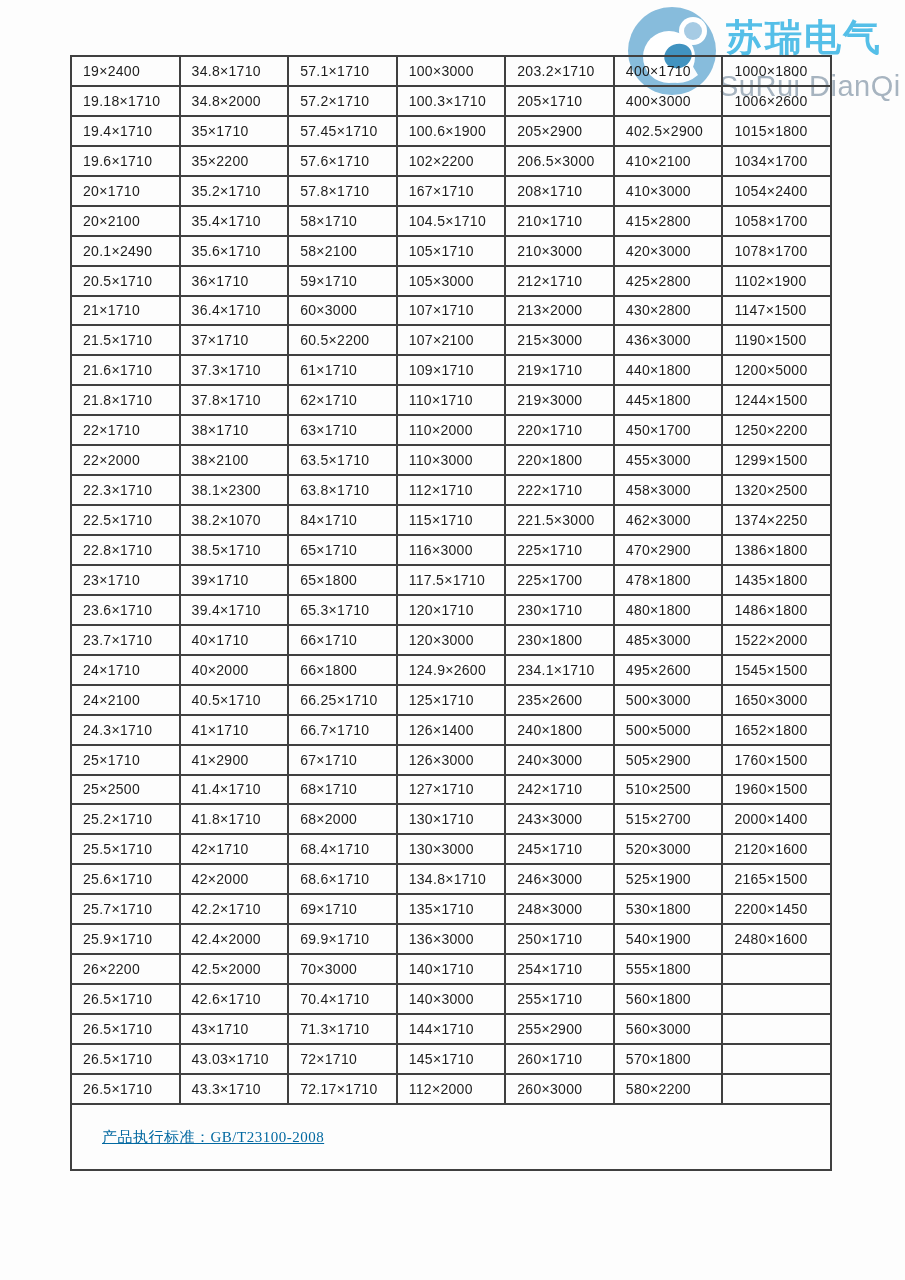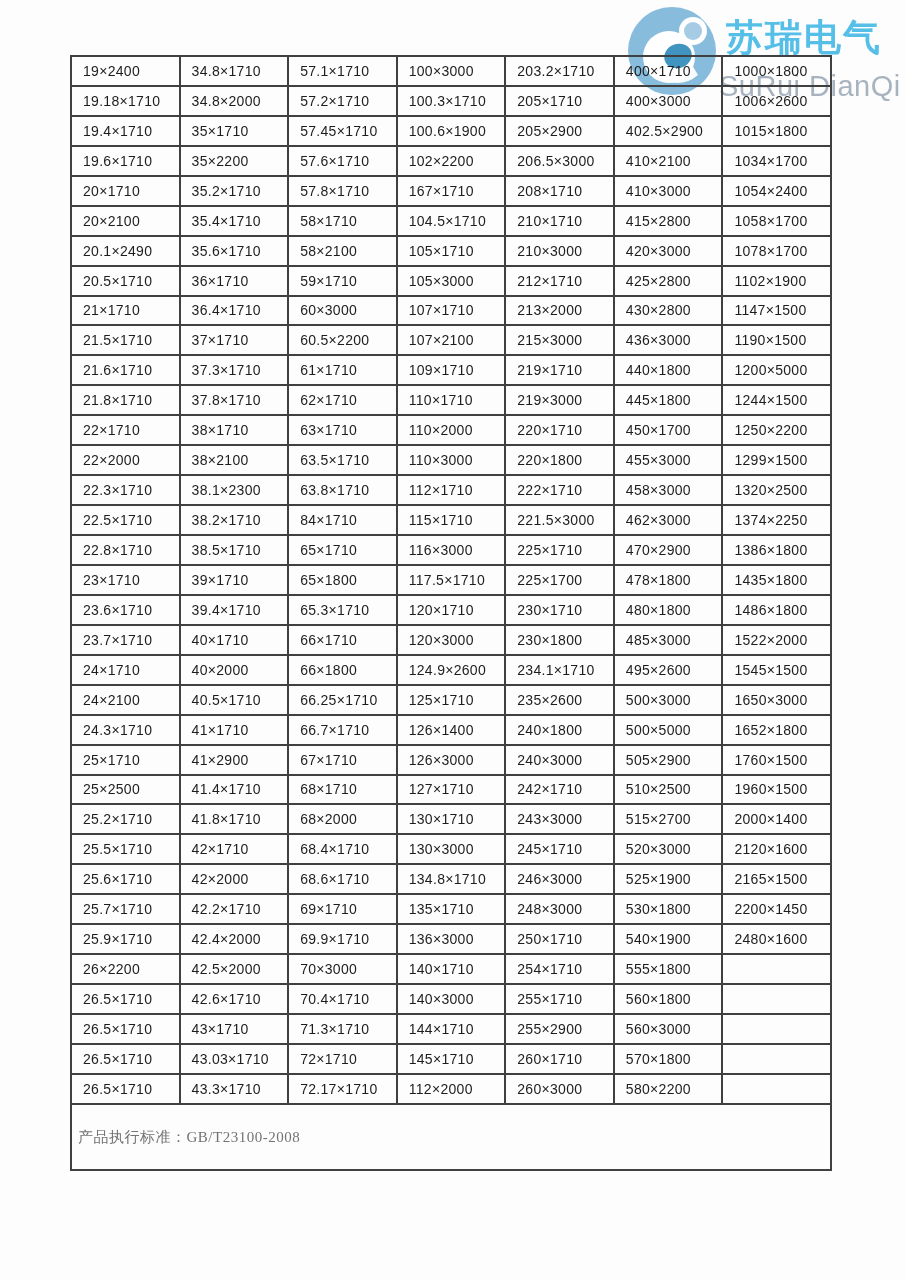--- a/index.html
+++ b/index.html
@@ -33,22 +33,22 @@
     white-space:nowrap;overflow:hidden;background:transparent;
     letter-spacing:0.3px;
   }
   
   .footer-box{
     position:absolute;left:70px;top:1105px;width:762px;height:66px;z-index:1;
     border:2px solid #404040;border-top:none;
     box-sizing:border-box;display:flex;align-items:center;
   }
   .footer-text{
-    padding-left:6px;font-size:15px;color:#737373;
-    font-family:"Liberation Serif", serif;letter-spacing:0.5px;
+    padding-left:30px;font-size:15px;color:#0369a1;
+    font-family:"Liberation Serif", serif;letter-spacing:0.5px;text-decoration:underline;
   }
 </style>
 </head>
 <body>
 
 <div class="logo-layer">
   <svg class="logo-mark" viewBox="0 0 92 92" xmlns="http://www.w3.org/2000/svg">
     <circle cx="46" cy="46" r="44" fill="#7db6d9" opacity="0.92"></circle>
     <circle cx="43" cy="52" r="26" fill="#ffffff"></circle>
     <ellipse cx="52" cy="51" rx="14" ry="12" transform="rotate(-22 52 51)" fill="#4193c0"></ellipse>
@@ -193,21 +193,21 @@
           <td>22.3×1710</td>
           <td>38.1×2300</td>
           <td>63.8×1710</td>
           <td>112×1710</td>
           <td>222×1710</td>
           <td>458×3000</td>
           <td>1320×2500</td>
         </tr>
         <tr>
           <td>22.5×1710</td>
-          <td>38.2×1710</td>
+          <td>38.2×1070</td>
           <td>84×1710</td>
           <td>115×1710</td>
           <td>221.5×3000</td>
           <td>462×3000</td>
           <td>1374×2250</td>
         </tr>
         <tr>
           <td>22.8×1710</td>
           <td>38.5×1710</td>
           <td>65×1710</td>

